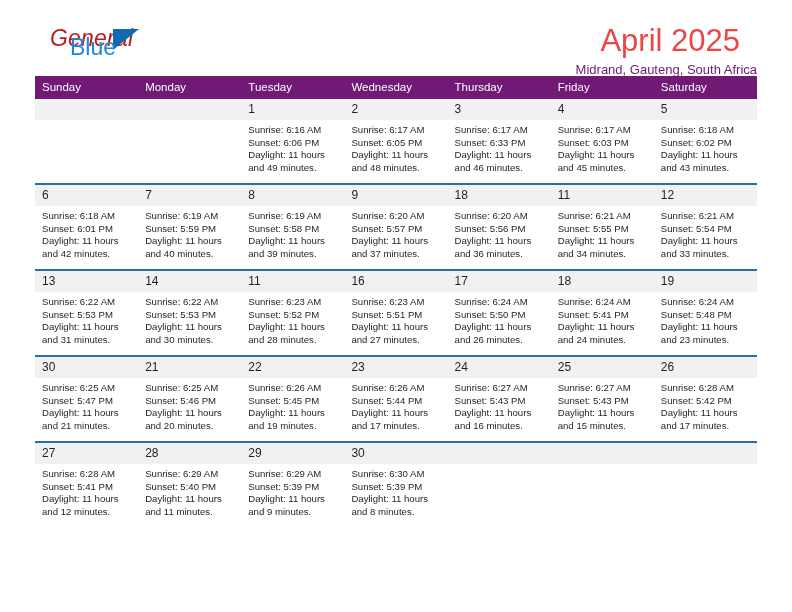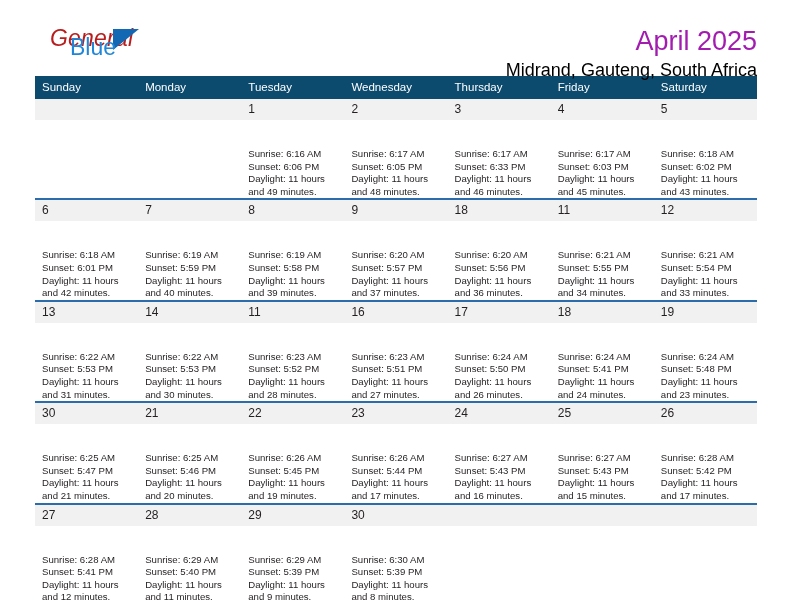--- a/index.html
+++ b/index.html
@@ -59,48 +59,48 @@
     color: #2086d8;
     line-height: 24px;
     display: block;
     position: absolute;
     left: 32px;
     top: 9px;
   }
 
   .title {
     position: absolute;
-    right: 0;
+    right: 17px;
     top: 26px;
-    font-size: 27px;
-    color: #a21caf;
+    font-size: 31px;
+    color: #ef4444;
     line-height: 30px;
     white-space: nowrap;
   }
   .subtitle {
     position: absolute;
     right: 0;
     top: 62px;
-    font-size: 18px;
-    color: #000000;
+    font-size: 13px;
+    color: #701a75;
     line-height: 16px;
     white-space: nowrap;
     padding-left: 16px;
   }
 
   
   .calendar {
     width: 722px;
     border-collapse: collapse;
     table-layout: fixed;
   }
   .calendar col { width: 103.142px; }
 
   thead th {
-    background: #0c4a6e;
+    background: #701a75;
     color: #ffffff;
     font-size: 11.5px;
     font-weight: normal;
     text-align: left;
     padding: 5px 0 6px 7px;
     height: 12px;
     line-height: 12px;
   }
 
   tbody td {
@@ -120,21 +120,20 @@
     padding: 3px 0 4px 7px;
     height: 14px;
   }
   .daynum.blank { color: transparent; }
 
   .details {
     padding: 4px 6px 0 7px;
     font-size: 9.6px;
     line-height: 12.6px;
     color: #231f20;
-    margin-top: 24px;
   }
   .details div { white-space: nowrap; }
 </style>
 </head>
 <body>
 
 <div class="page">
 
   <div class="header">
 

